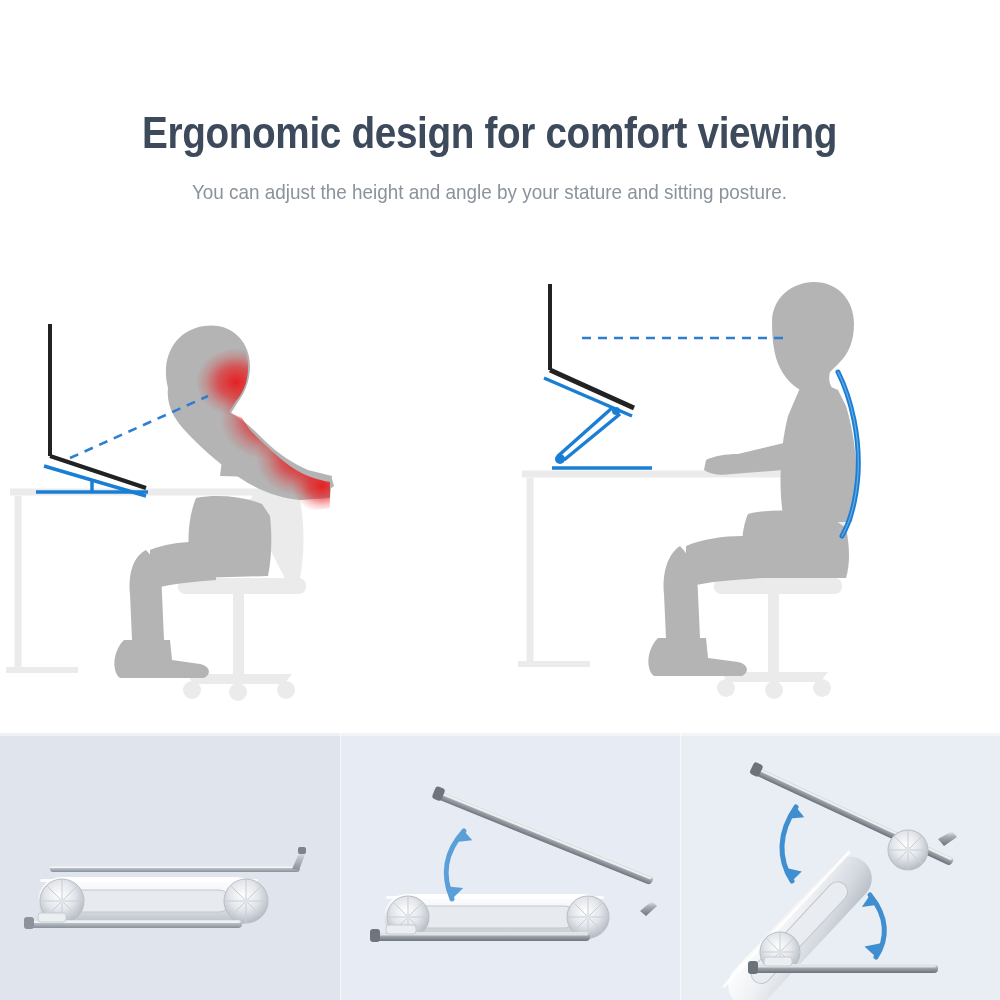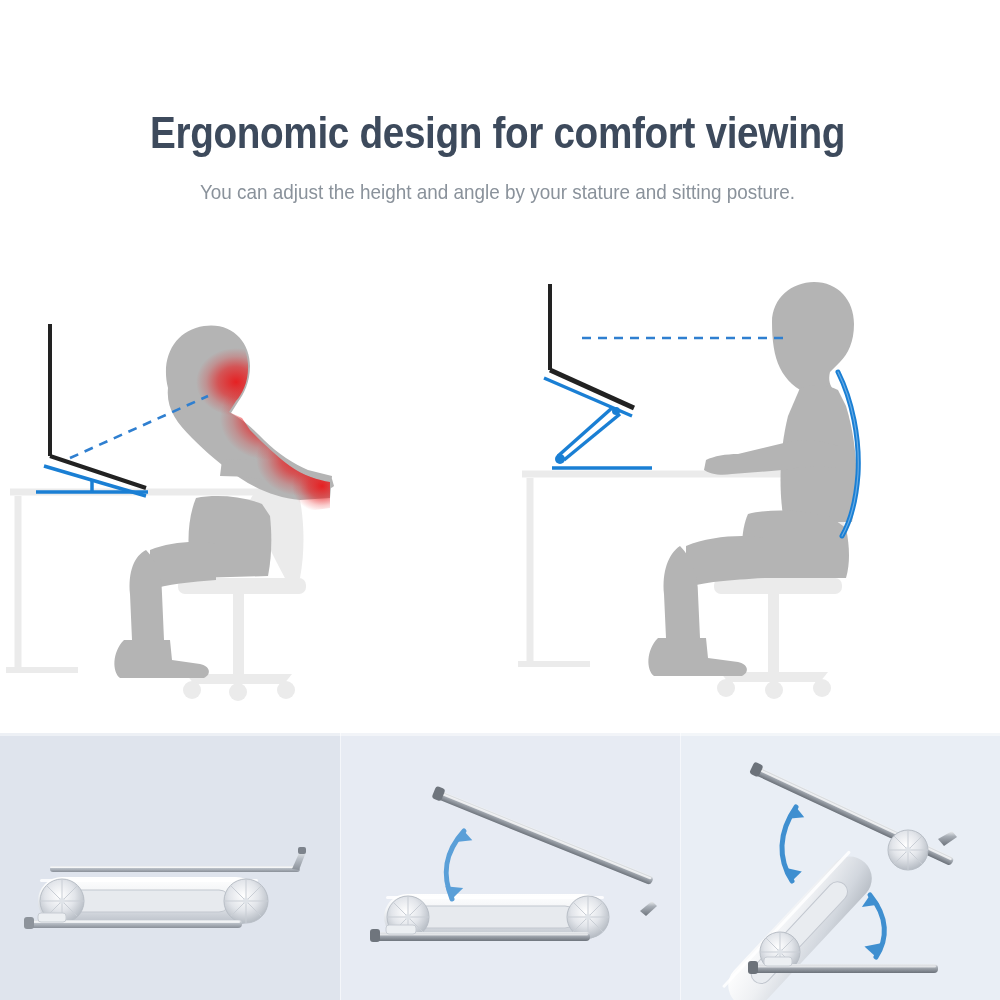--- a/index.html
+++ b/index.html
@@ -11,21 +11,21 @@
     width: 1000px;
     height: 1000px;
     position: relative;
     overflow: hidden;
     font-family: "Liberation Sans", sans-serif;
   }
 
   
   #header-block {
     position: absolute;
-    top: 0; left: 16px;
+    top: 0; left: 8px;
     width: 963px;
     height: 260px;
     background: #ffffff;
   }
   #page-title {
     position: absolute;
     top: 108px;
     left: 0; right: 0;
     text-align: center;
     font-family: "Liberation Sans Narrow", "Liberation Sans", sans-serif;

